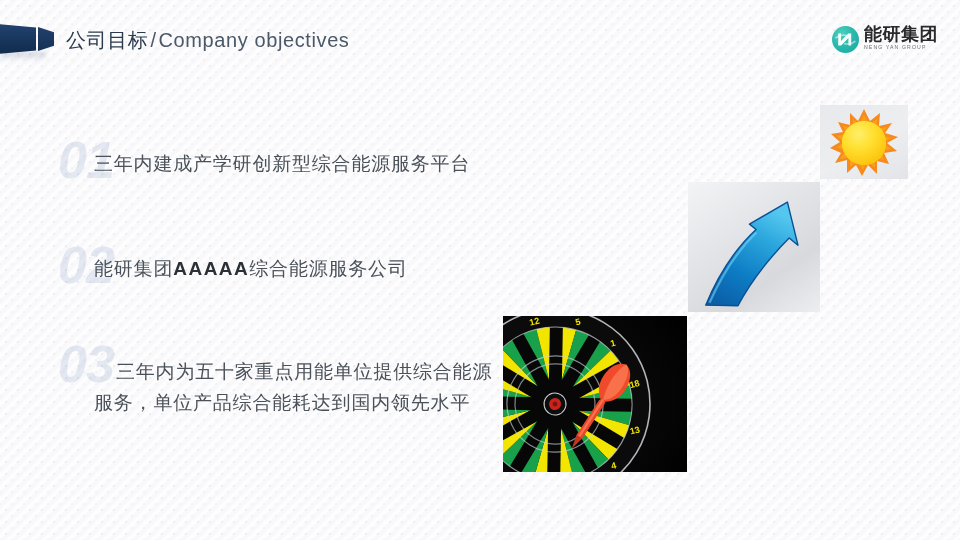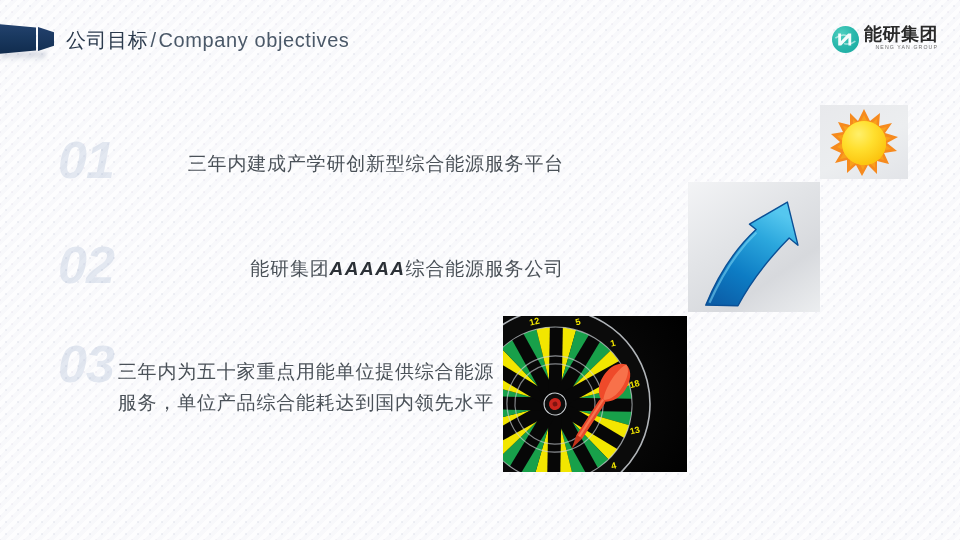--- a/index.html
+++ b/index.html
@@ -16,21 +16,20 @@
     width: 960px;
     height: 540px;
     overflow: hidden;
     background-color: #fdfdfe;
     background-image:
       radial-gradient(circle at 50% 50%, rgba(120,130,170,0.16) 0.6px, rgba(0,0,0,0) 0.9px),
       radial-gradient(circle at 50% 50%, rgba(150,120,170,0.10) 0.6px, rgba(0,0,0,0) 0.9px),
       linear-gradient(135deg, rgba(140,150,190,0.045) 25%, rgba(0,0,0,0) 25%, rgba(0,0,0,0) 50%, rgba(140,150,190,0.045) 50%, rgba(140,150,190,0.045) 75%, rgba(0,0,0,0) 75%);
     background-size: 12px 12px, 12px 12px, 12px 12px;
     background-position: 0 0, 6px 6px, 0 0;
-    text-align: right;
   }
 
   
   .ribbon-wrap {
     position: absolute;
     left: 0;
     top: 22px;
     width: 58px;
     height: 36px;
   }
@@ -134,21 +133,21 @@
     user-select: none;
     pointer-events: none;
   }
   .obj-text {
     position: absolute;
     font-size: 19px;
     line-height: 31px;
     color: #4a5158;
     letter-spacing: 0.8px;
   }
-  .obj-text b { color: #2b3036; font-weight: bold; letter-spacing: 1.5px; font-style: italic; }
+  .obj-text b { color: #2b3036; font-weight: bold; letter-spacing: 1.5px; }
 
   #obj1 { top: 132px; }
   #obj1 .obj-text { left: 36px; top: 16px; width: 470px; }
   #obj2 { top: 237px; }
   #obj2 .obj-text { left: 36px; top: 16px; width: 470px; }
   #obj3 { top: 336px; }
   #obj3 .obj-text { left: 36px; top: 20px; width: 400px; text-indent: 22px; }
 
   
   .pic { position: absolute; overflow: hidden; }

